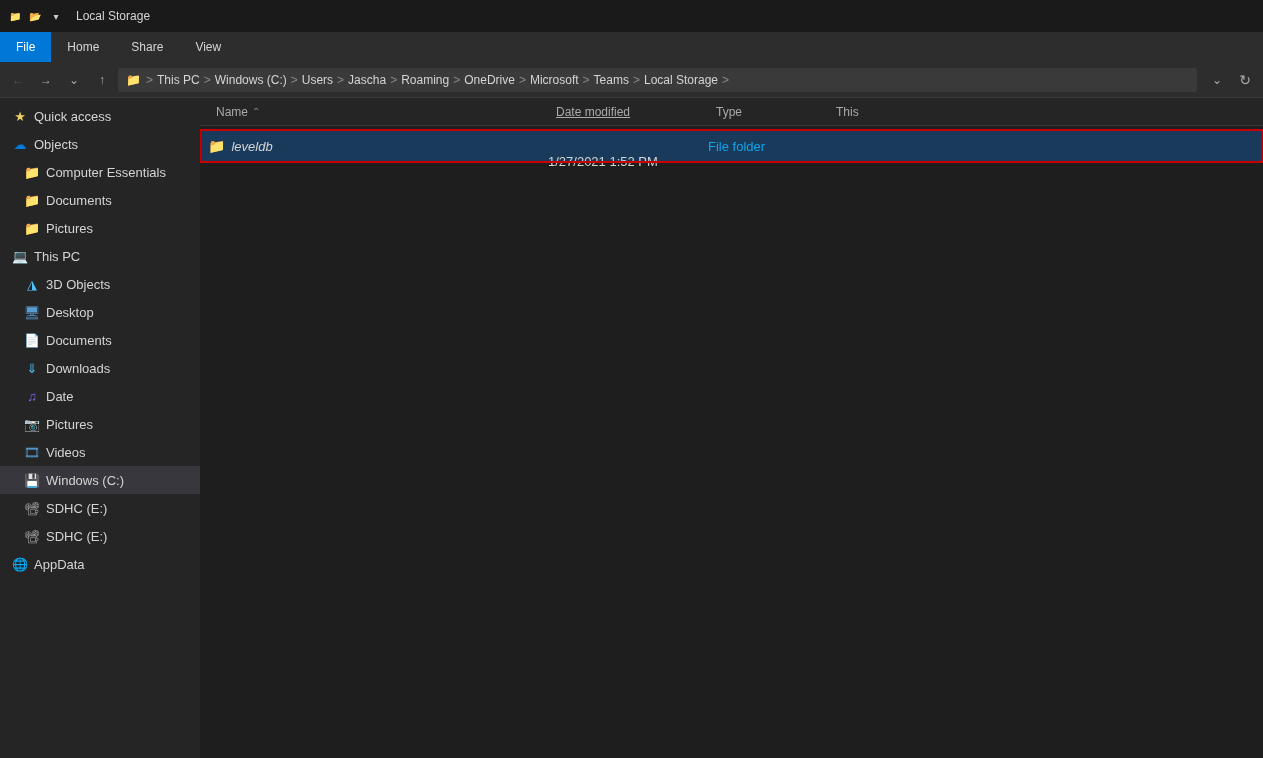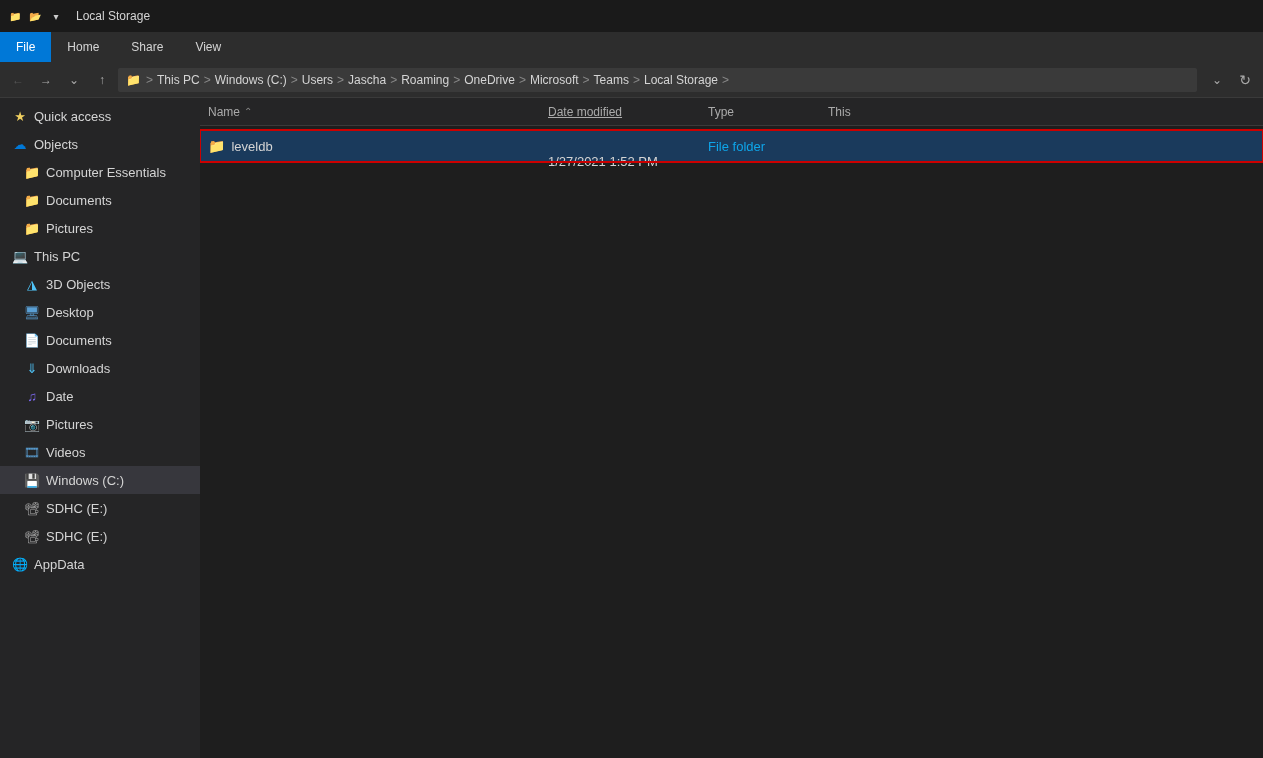--- a/index.html
+++ b/index.html
@@ -204,21 +204,21 @@
       background: #252526;
       flex-shrink: 0;
     }
     .col-header {
       color: #aaa;
       font-size: 12px;
       display: flex;
       align-items: center;
       gap: 4px;
     }
-    .col-name { width: 340px; }
+    .col-name { width: 340px; margin-left: 8px; }
     .col-date { width: 160px; text-decoration: underline; }
     .col-type { width: 120px; }
     .col-size { flex: 1; }
     .sort-arrow { color: #888; font-size: 10px; }
 
     
     .file-list {
       flex: 1;
       overflow-y: auto;
       padding: 4px 0;
@@ -238,21 +238,21 @@
     .file-cell {
       display: flex;
       align-items: center;
       gap: 6px;
     }
     .file-cell.name { width: 340px; }
     .file-cell.date { width: 160px; color: #d4d4d4; margin-top: 30px; }
     .file-cell.type { width: 120px; color: #0ea5e9; }
     .file-cell.size { flex: 1; color: #d4d4d4; }
     .file-icon { color: #dcb55a; font-size: 14px; }
-    .file-name { color: #d4d4d4; }
+    .file-name { color: #d4d4d4; font-style: italic; }
   </style>
 </head>
 <body>
 
 <div class="title-bar">
   <div class="title-bar-icons">
     <div class="title-bar-icon">📁</div>
     <div class="title-bar-icon">📂</div>
     <div class="title-bar-icon">▾</div>
   </div>

